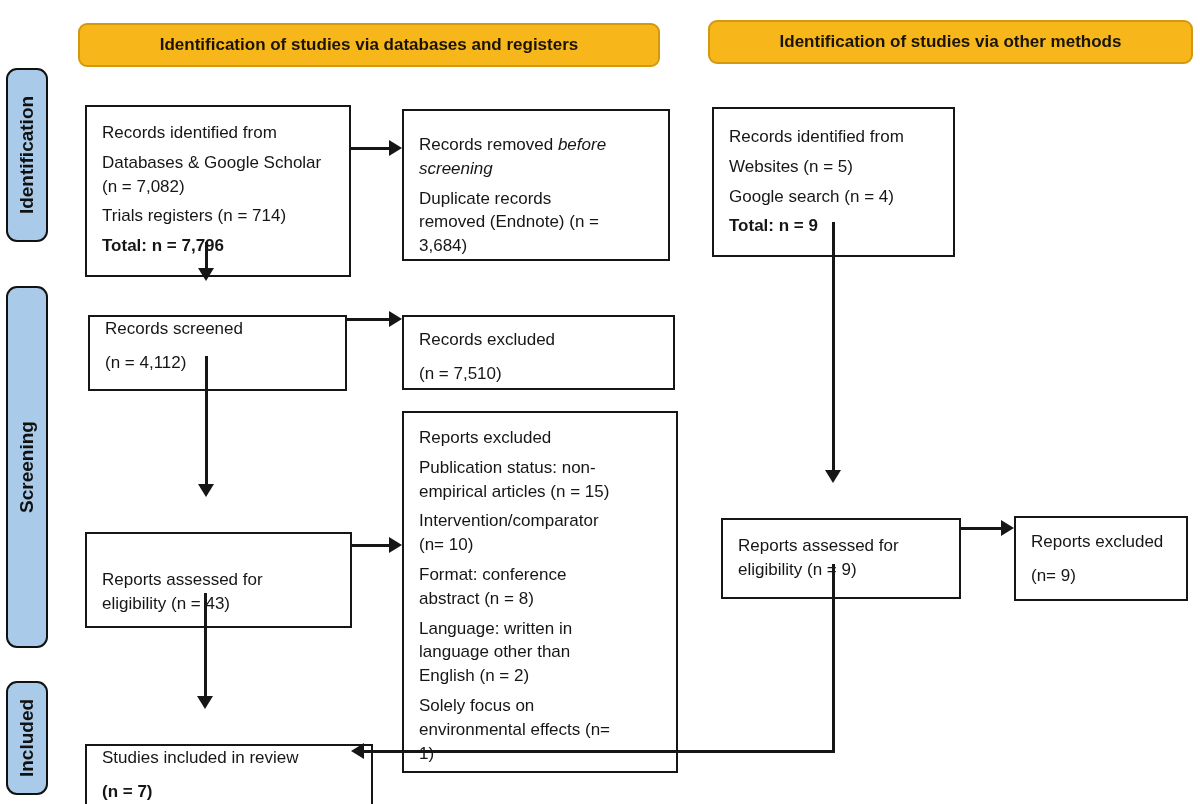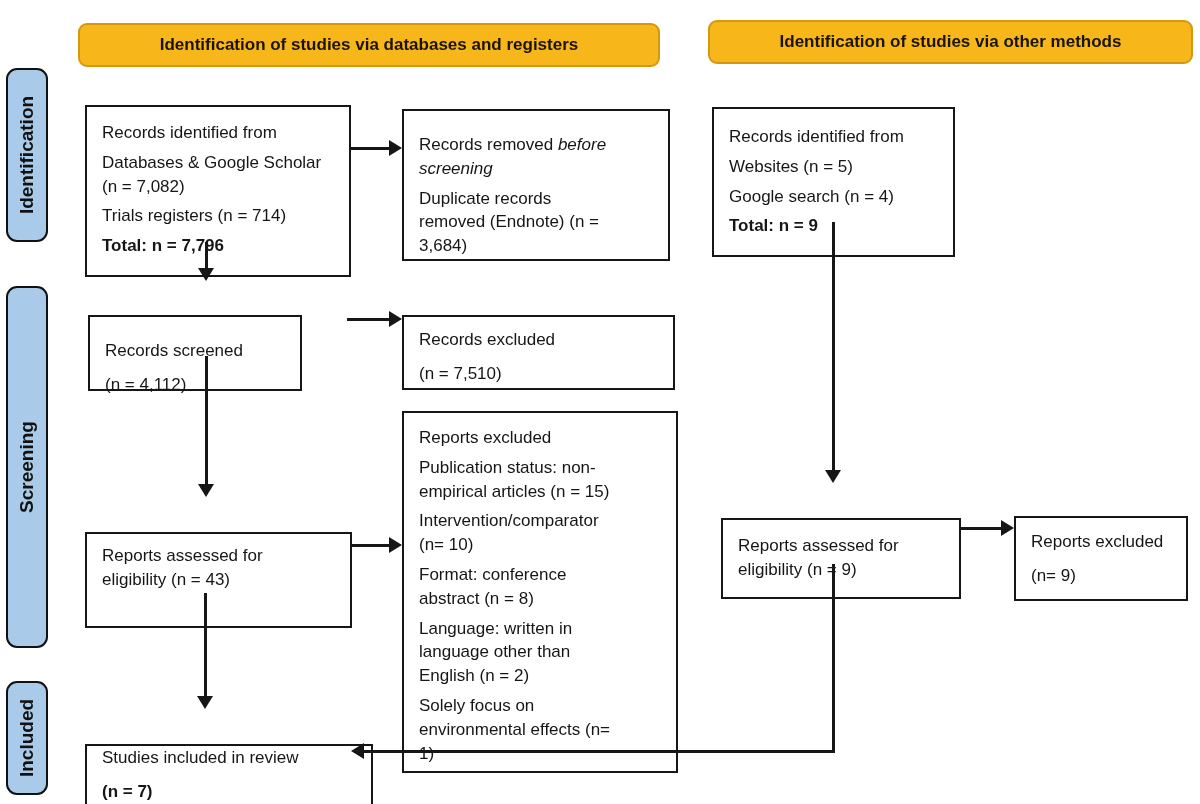--- a/index.html
+++ b/index.html
@@ -71,40 +71,40 @@
     <div class="indent gap w185">Duplicate records removed (Endnote) (n = 3,684)</div>
   </div>
 
   <div class="box" style="left:712px;top:72px;width:243px;height:150px;padding-top:16px;">
     <div>Records identified from</div>
     <div class="indent gap">Websites (n = 5)</div>
     <div class="indent gap">Google search (n = 4)</div>
     <div class="indent gap bold">Total: n = 9</div>
   </div>
 
-  <div class="box" style="left:88px;top:280px;width:214px;height:76px;padding-top:22px;">
+  <div class="box" style="left:88px;top:280px;width:259px;height:76px;padding-top:0;">
     <div>Records screened</div>
     <div class="gap-lg">(n = 4,112)</div>
   </div>
 
   <div class="box" style="left:402px;top:280px;width:273px;height:75px;padding-top:11px;">
     <div>Records excluded</div>
     <div class="gap-lg">(n = 7,510)</div>
   </div>
 
   <div class="box" style="left:402px;top:376px;width:276px;height:362px;padding-top:13px;">
     <div>Reports excluded</div>
     <div class="indent gap w200">Publication status: non-empirical articles (n = 15)</div>
     <div class="indent gap w200">Intervention/comparator (n= 10)</div>
     <div class="indent gap w200">Format: conference abstract (n = 8)</div>
     <div class="indent gap w200">Language: written in language other than English (n = 2)</div>
     <div class="indent gap w200">Solely focus on environmental effects (n= 1)</div>
   </div>
 
-  <div class="box" style="left:85px;top:497px;width:267px;height:96px;padding-top:10px;">
+  <div class="box" style="left:85px;top:497px;width:267px;height:96px;padding-top:34px;">
     <div class="w210">Reports assessed for eligibility (n = 43)</div>
   </div>
 
   <div class="box" style="left:721px;top:483px;width:240px;height:81px;padding-top:14px;">
     <div class="w200">Reports assessed for eligibility (n = 9)</div>
   </div>
 
   <div class="box" style="left:1014px;top:481px;width:174px;height:85px;padding-top:12px;">
     <div>Reports excluded</div>
     <div class="gap-lg">(n= 9)</div>

